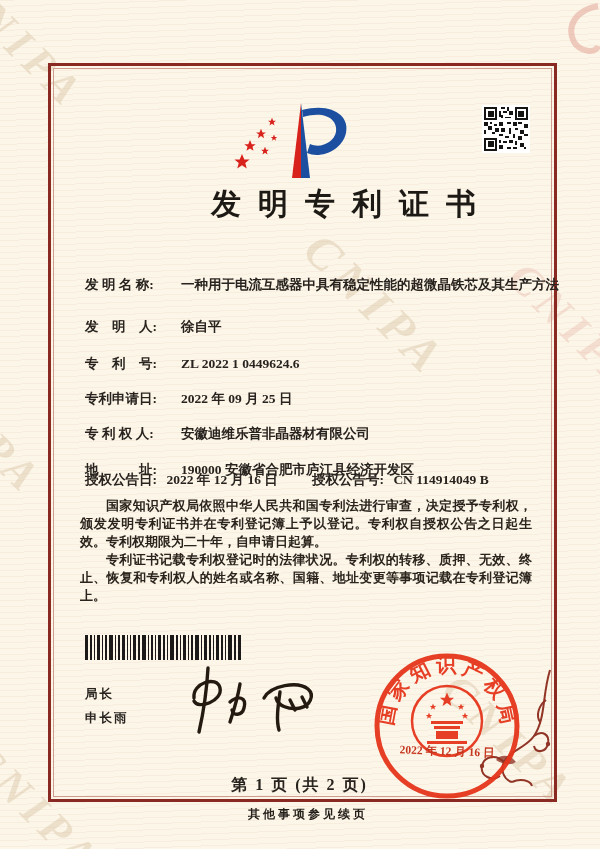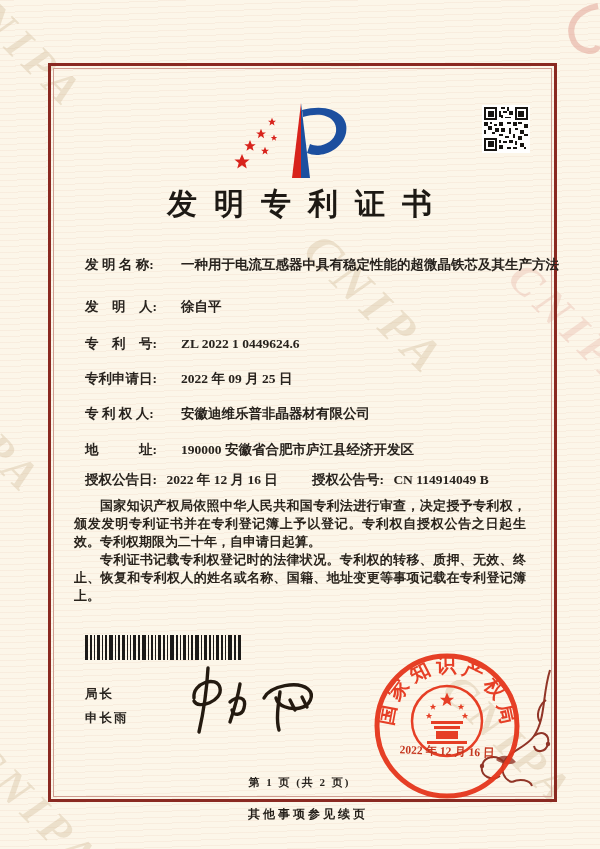--- a/index.html
+++ b/index.html
@@ -13,34 +13,34 @@
       transform-origin:left top;white-space:nowrap;z-index:1;}
   .wm.pink{color:rgba(226,166,152,.30);}
   .border-box{position:absolute;left:48px;top:63px;width:503px;height:733px;
       border:3px solid #8a2921;z-index:2;}
   .border-inner{position:absolute;inset:2px;border:1px solid #d09c90;}
   .abs{position:absolute;z-index:3;}
   .cert-no{left:103px;top:99px;font-size:13px;font-weight:700;letter-spacing:3px;}
   .logo{left:230px;top:100px;width:140px;height:80px;}
   .qr{left:482px;top:105px;width:48px;height:48px;background:#fff;}
   .title{left:48px;top:184px;width:503px;text-align:center;font-size:30px;font-weight:700;
-         letter-spacing:17px;text-indent:17px;color:#1d1914;}
+         letter-spacing:17px;text-indent:17px;color:#1d1914;padding-left:44px;}
   .frow{left:85px;width:450px;font-size:13.5px;font-weight:700;white-space:nowrap;}
-  .f-label{display:inline-block;min-width:90px;}
+  .f-label{display:inline-block;min-width:90px;margin-top:20px;}
   .f-value{margin-left:6px;}
   .grant2{position:absolute;left:227px;top:0;}
-  .para{left:74px;width:452px;font-size:13px;line-height:18px;text-align:justify;
+  .para{left:80px;width:452px;font-size:13px;line-height:18px;text-align:justify;
         text-indent:2em;color:#2a241d;font-weight:600;}
   .barcode{left:85px;top:635px;width:156px;height:25px;}
   .officer{left:85px;font-size:12.5px;font-weight:700;letter-spacing:2px;font-family:Liberation Mono, monospace;}
   .sig{left:172px;top:664px;width:150px;height:74px;}
   .seal{left:372px;top:651px;width:150px;height:150px;z-index:4;opacity:.95;}
   .flourish{left:446px;top:666px;width:108px;height:124px;z-index:3;}
   .tr-curl{left:546px;top:0;width:54px;height:62px;z-index:1;}
-  .pageinfo{left:48px;top:775px;width:503px;text-align:center;font-size:11px;
+  .pageinfo{left:48px;top:775px;width:503px;text-align:center;font-size:16px;
             letter-spacing:2px;font-weight:600;}
   .footnote{left:8px;top:806px;width:600px;text-align:center;font-size:12px;
             letter-spacing:3px;font-weight:700;color:#241f19;}
 </style>
 </head>
 <body>
 
 <div class="page">
   <div class="texture"></div>
 

